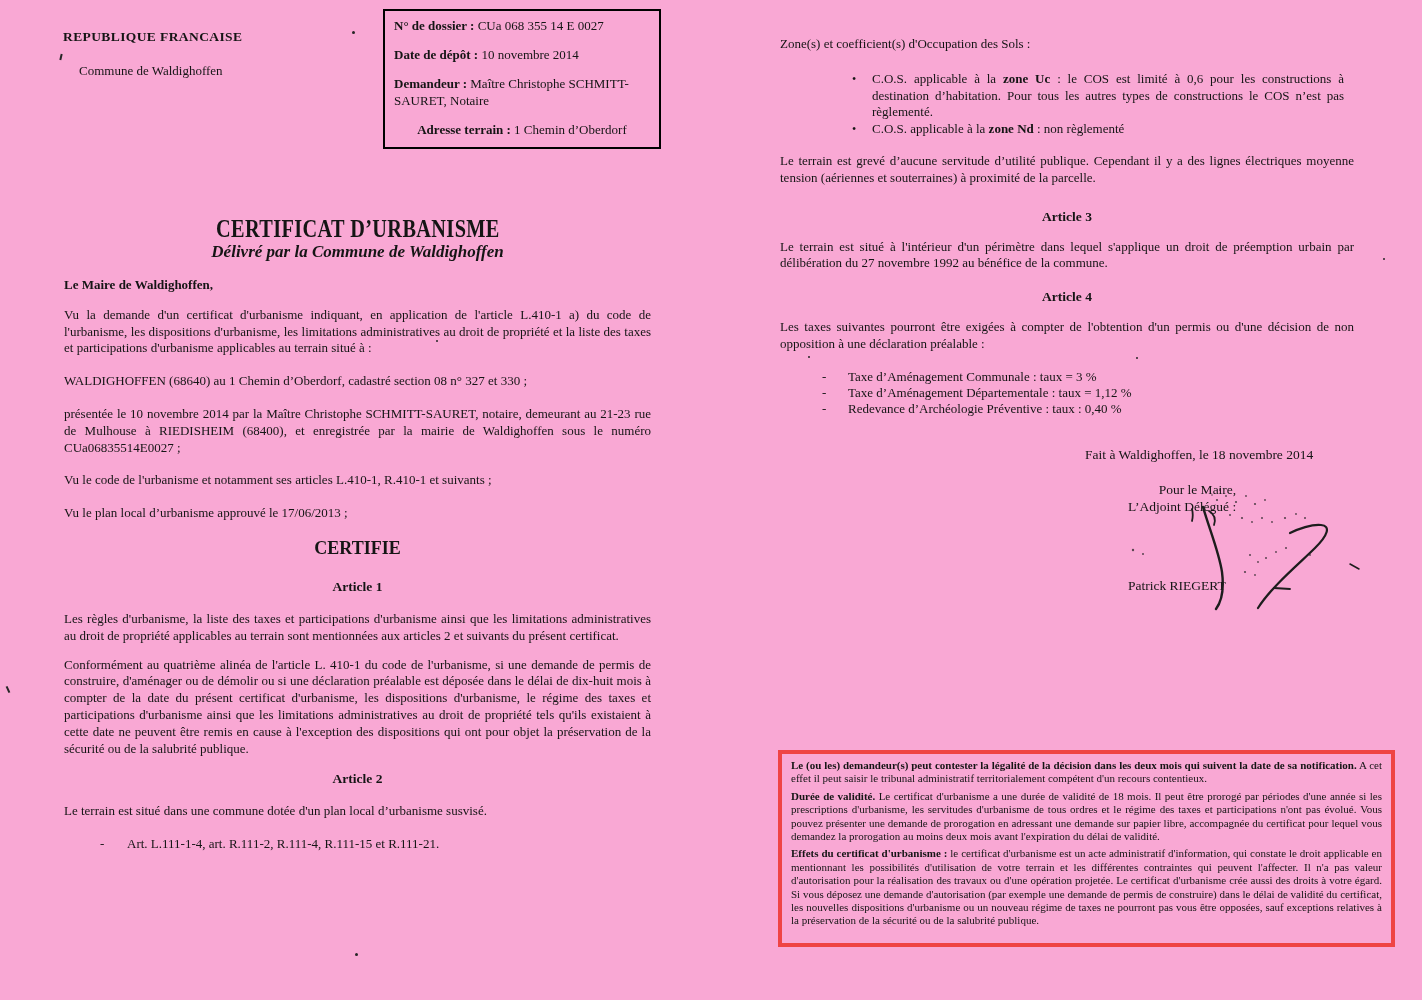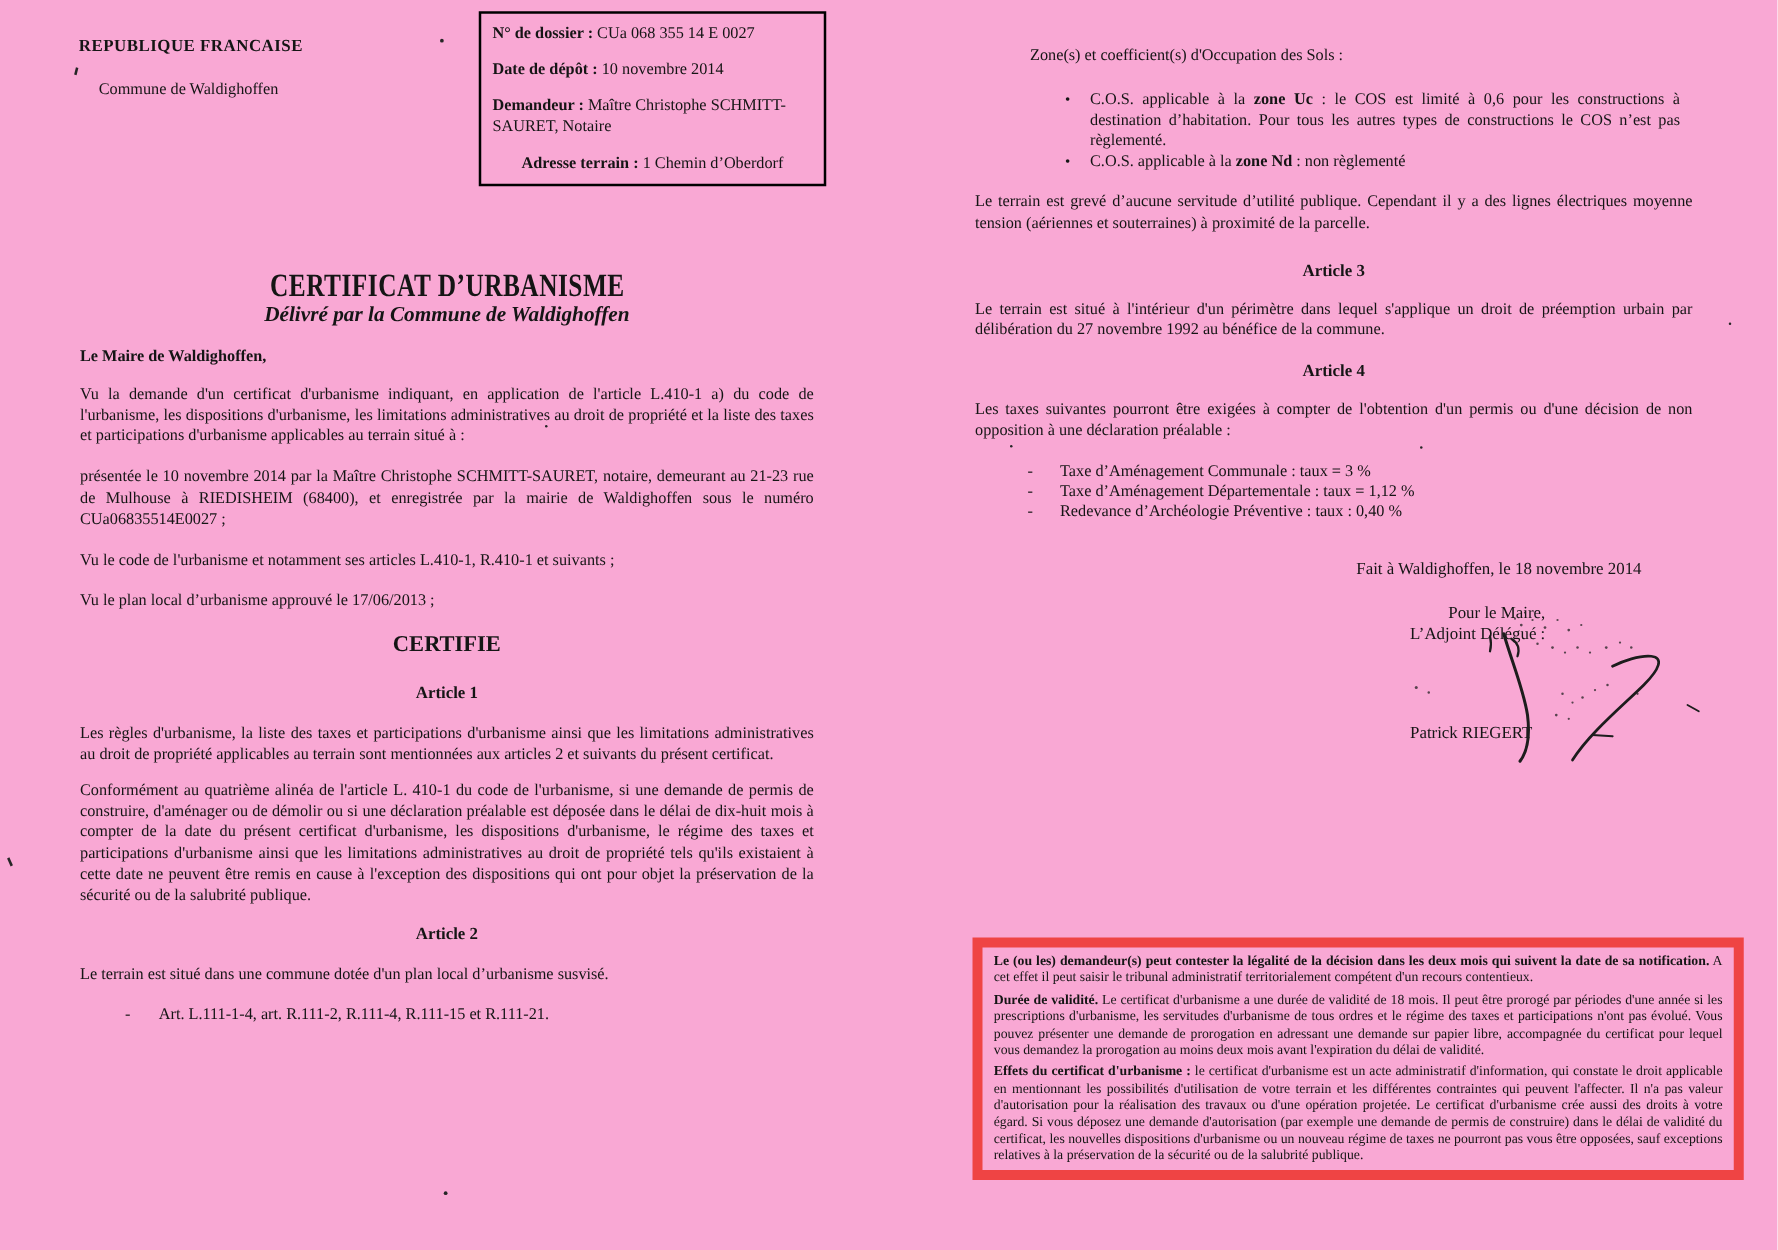--- a/index.html
+++ b/index.html
@@ -32,37 +32,37 @@
   .nojust{text-align:left !important;}
   .certifie{font-size:18px;font-weight:bold;text-align:center;margin:15px 0 19px 0;line-height:22px;}
   .art-heading{font-size:13.5px;font-weight:bold;text-align:center;line-height:17px;margin:0 0 16px 0;}
   .art-heading.mt13{margin-top:13px;}
   .dash-row{display:flex;margin-left:36px;line-height:16.8px;}
   .dash-row .dash{width:27px;flex:0 0 27px;}
 
   
   .body-right{left:780px;top:36px;width:574px;font-size:13px;line-height:16.8px;}
   .body-right p{text-align:justify;}
-  .zones-heading{text-align:left !important;margin-left:44px;}
+  .zones-heading{text-align:left !important;}
   .cos-list{margin:18px 0 0 72px;width:492px;}
   .cos-item{display:flex;line-height:16.8px;}
   .cos-item .bullet{width:20px;flex:0 0 20px;font-size:12px;}
   .cos-item .cos-text{text-align:justify;}
   .mt15{margin-top:15px !important;}
   .mt14{margin-top:14px !important;}
   .mt16{margin-top:16px !important;}
   .art-heading-r{font-size:13.5px;font-weight:bold;text-align:center;line-height:17px;margin:21px 0 0 0;}
   .tax-list{margin:16px 0 0 42px;}
   .tax-row{display:flex;line-height:16.3px;}
   .tax-row .dash{width:26px;flex:0 0 26px;}
   .fait{left:1085px;top:447px;font-size:13.5px;}
   .sig-role{left:1128px;top:481px;font-size:13.5px;line-height:17px;text-align:right;}
   .sig-name{left:1128px;top:578px;font-size:13.5px;}
-  .legal-box{left:778px;top:750px;width:617px;box-sizing:border-box;border:8px solid #ef4444;
-             padding:5px 9px 4px 9px;font-size:11px;line-height:13.4px;}
+  .legal-box{left:778px;top:750px;width:617px;box-sizing:border-box;border:4px solid #ef4444;
+             padding:5px 9px 15px 9px;font-size:11px;line-height:13.4px;}
   .legal-box p{text-align:justify;margin-bottom:4px;}
   .legal-box p:last-child{margin-bottom:0;}
 
   
   .speck{position:absolute;background:#262626;}
   .dot{border-radius:50%;}
   .sig-svg{left:1100px;top:460px;width:330px;height:170px;}
 </style>
 </head>
 <body>
@@ -94,20 +94,21 @@
     </div>
 
     <div class="abs doc-title">
       <span>CERTIFICAT D’URBANISME</span>
     </div>
     <div class="abs doc-subtitle">Délivré par la Commune de Waldighoffen</div>
 
     <div class="abs body-left">
       <p class="salutation">Le Maire de Waldighoffen,</p>
       <p class="mb16">Vu la demande d'un certificat d'urbanisme indiquant, en application de l'article L.410-1 a) du code de l'urbanisme, les dispositions d'urbanisme, les limitations administratives au droit de propriété et la liste des taxes et participations d'urbanisme applicables au terrain situé à :</p>
+      <p class="mb16 nojust">WALDIGHOFFEN (68640) au 1 Chemin d’Oberdorf, cadastré section 08 n° 327 et 330 ;</p>
       <p class="mb16">présentée le 10 novembre 2014 par la Maître Christophe SCHMITT-SAURET, notaire, demeurant au 21-23 rue de Mulhouse à RIEDISHEIM (68400), et enregistrée par la mairie de Waldighoffen sous le numéro CUa06835514E0027 ;</p>
       <p class="mb16 nojust">Vu le code de l'urbanisme et notamment ses articles L.410-1, R.410-1 et suivants ;</p>
       <p class="mb15 nojust">Vu le plan local d’urbanisme approuvé le 17/06/2013 ;</p>
 
       <div class="certifie">CERTIFIE</div>
 
       <div class="art-heading">Article 1</div>
       <p class="mb12">Les règles d'urbanisme, la liste des taxes et participations d'urbanisme ainsi que les limitations administratives au droit de propriété applicables au terrain sont mentionnées aux articles 2 et suivants du présent certificat.</p>
       <p class="mb13">Conformément au quatrième alinéa de l'article L. 410-1 du code de l'urbanisme, si une demande de permis de construire, d'aménager ou de démolir ou si une déclaration préalable est déposée dans le délai de dix-huit mois à compter de la date du présent certificat d'urbanisme, les dispositions d'urbanisme, le régime des taxes et participations d'urbanisme ainsi que les limitations administratives au droit de propriété tels qu'ils existaient à cette date ne peuvent être remis en cause à l'exception des dispositions qui ont pour objet la préservation de la sécurité ou de la salubrité publique.</p>
 

